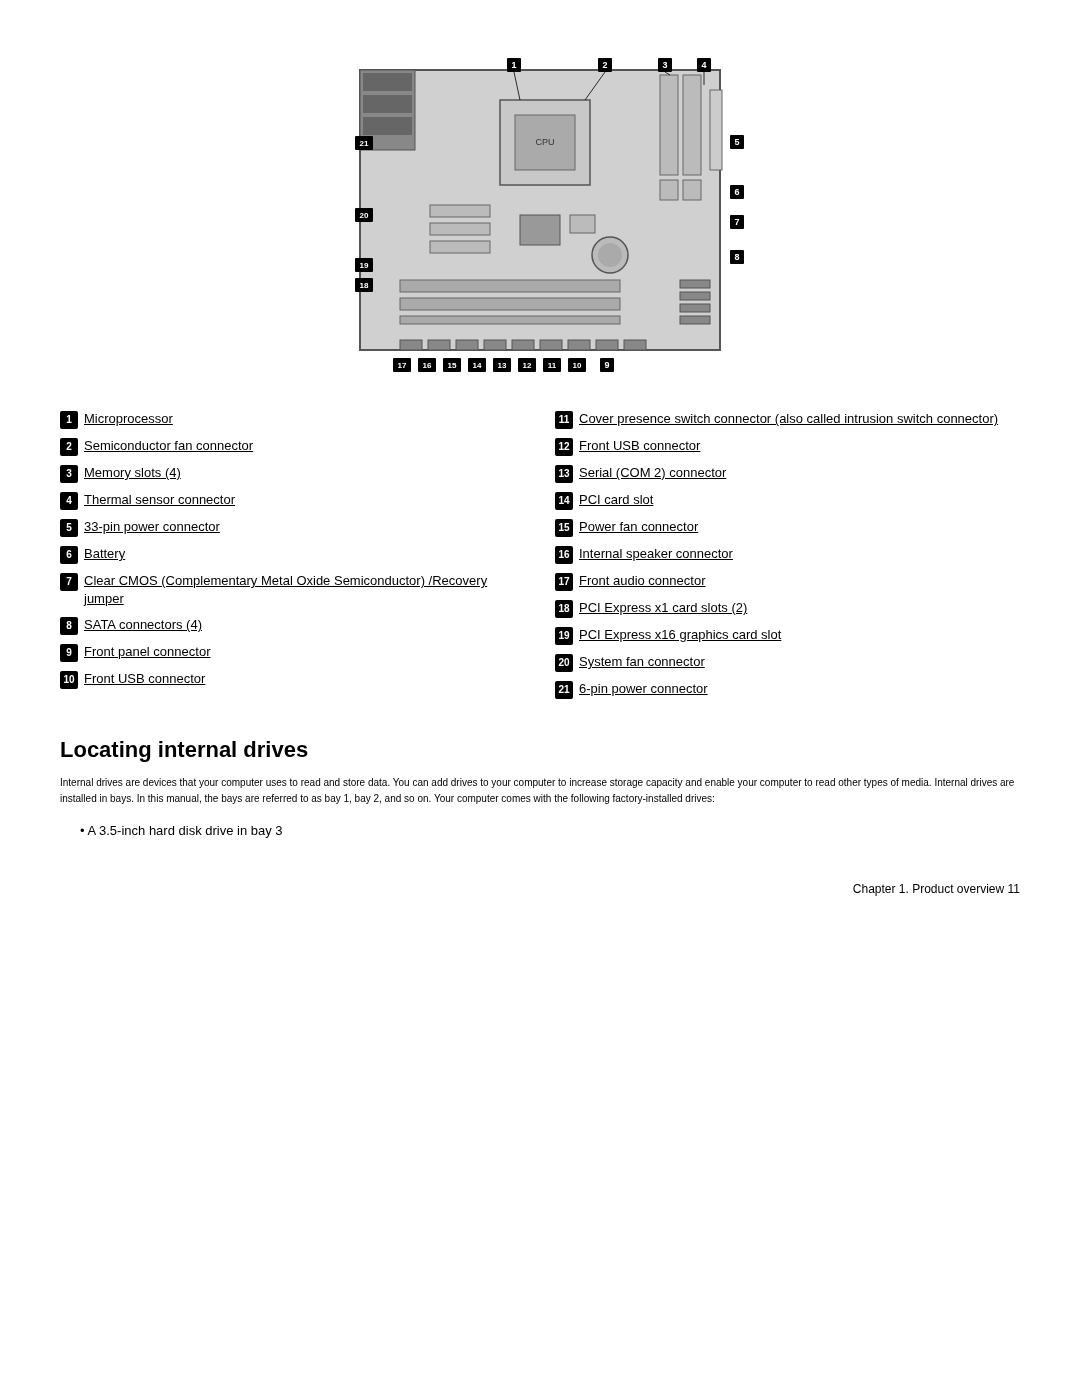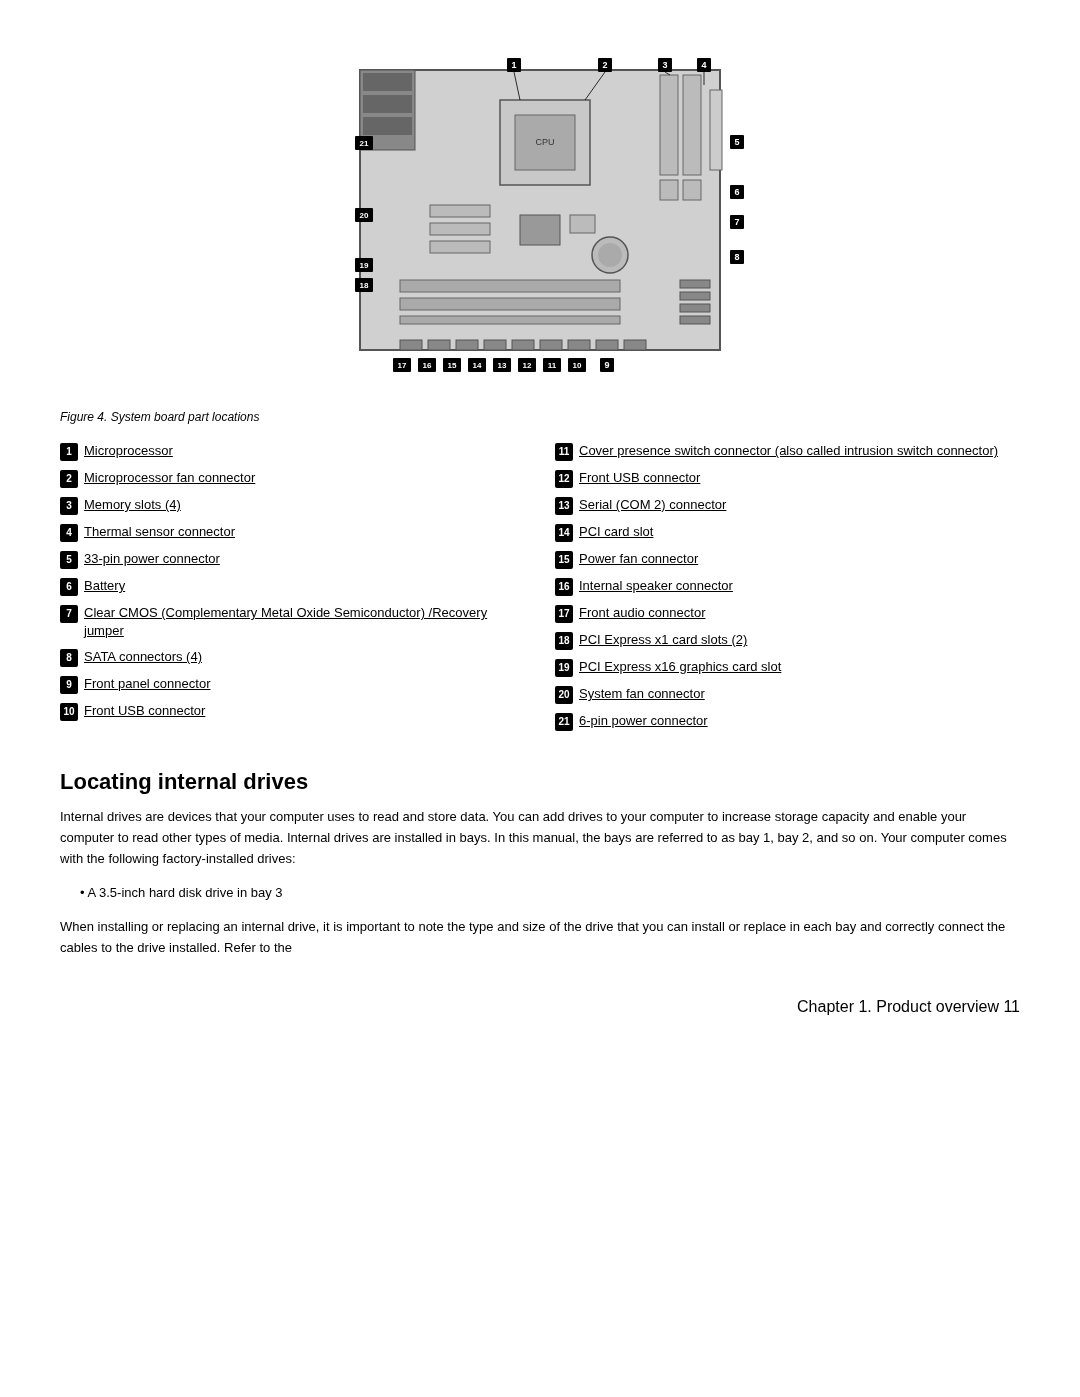--- a/index.html
+++ b/index.html
@@ -85,21 +85,21 @@
     
     .section-heading {
       font-size: 22px;
       font-weight: bold;
       margin-bottom: 12px;
       margin-top: 14px;
     }
 
     
     .body-text {
-      font-size: 13px;
+      font-size: 10px;
       line-height: 1.6;
       margin-bottom: 12px;
     }
 
     .bullet-list {
       margin-left: 20px;
       margin-bottom: 12px;
       font-size: 13px;
       line-height: 1.8;
       list-style: none;
@@ -107,21 +107,21 @@
 
     .bullet-list li::before {
       content: "• ";
     }
 
     
     .page-footer {
       display: flex;
       justify-content: flex-end;
       margin-top: 40px;
-      font-size: 16px;
+      font-size: 12px;
       color: #000;
     }
   </style>
 </head>
 <body>
 
 <div class="page-content">
 
   <div class="diagram-container">
     <div class="diagram-wrapper">
@@ -239,32 +239,31 @@
 
         <line x1="214" y1="32" x2="220" y2="60" stroke="#000" stroke-width="0.8"></line>
         <line x1="305" y1="32" x2="285" y2="60" stroke="#000" stroke-width="0.8"></line>
         <line x1="365" y1="32" x2="370" y2="35" stroke="#000" stroke-width="0.8"></line>
         <line x1="404" y1="32" x2="404" y2="45" stroke="#000" stroke-width="0.8"></line>
 
       </svg>
     </div>
   </div>
 
-  <p class="figure-caption">Figure 4.  System board part locations</p>
 
   <div class="legend-grid">
 
     <div id="legend-left">
         <div class="legend-item">
           <span class="legend-badge">1</span>
           <span class="legend-text">Microprocessor</span>
         </div>
         <div class="legend-item">
           <span class="legend-badge">2</span>
-          <span class="legend-text">Microprocessor fan connector</span>
+          <span class="legend-text">Semiconductor fan connector</span>
         </div>
         <div class="legend-item">
           <span class="legend-badge">3</span>
           <span class="legend-text">Memory slots (4)</span>
         </div>
         <div class="legend-item">
           <span class="legend-badge">4</span>
           <span class="legend-text">Thermal sensor connector</span>
         </div>
         <div class="legend-item">
@@ -342,19 +341,18 @@
   </div>
 
   <h2 class="section-heading">Locating internal drives</h2>
 
   <p class="body-text">Internal drives are devices that your computer uses to read and store data.  You can add drives to your computer to increase storage capacity and enable your computer to read other types of media.  Internal drives are installed in bays.  In this manual, the bays are referred to as bay 1, bay 2, and so on.  Your computer comes with the following factory-installed drives:</p>
 
   <ul class="bullet-list" id="bullet-list">
       <li>A 3.5-inch hard disk drive in bay 3</li>
     </ul>
 
-  <p class="body-text">When installing or replacing an internal drive, it is important to note the type and size of the drive that you can install or replace in each bay and correctly connect the cables to the drive installed.  Refer to the</p>
 
   <div class="page-footer">
     <span>Chapter 1.  Product overview     11</span>
   </div>
 
 </div>
 
 </body></html>

